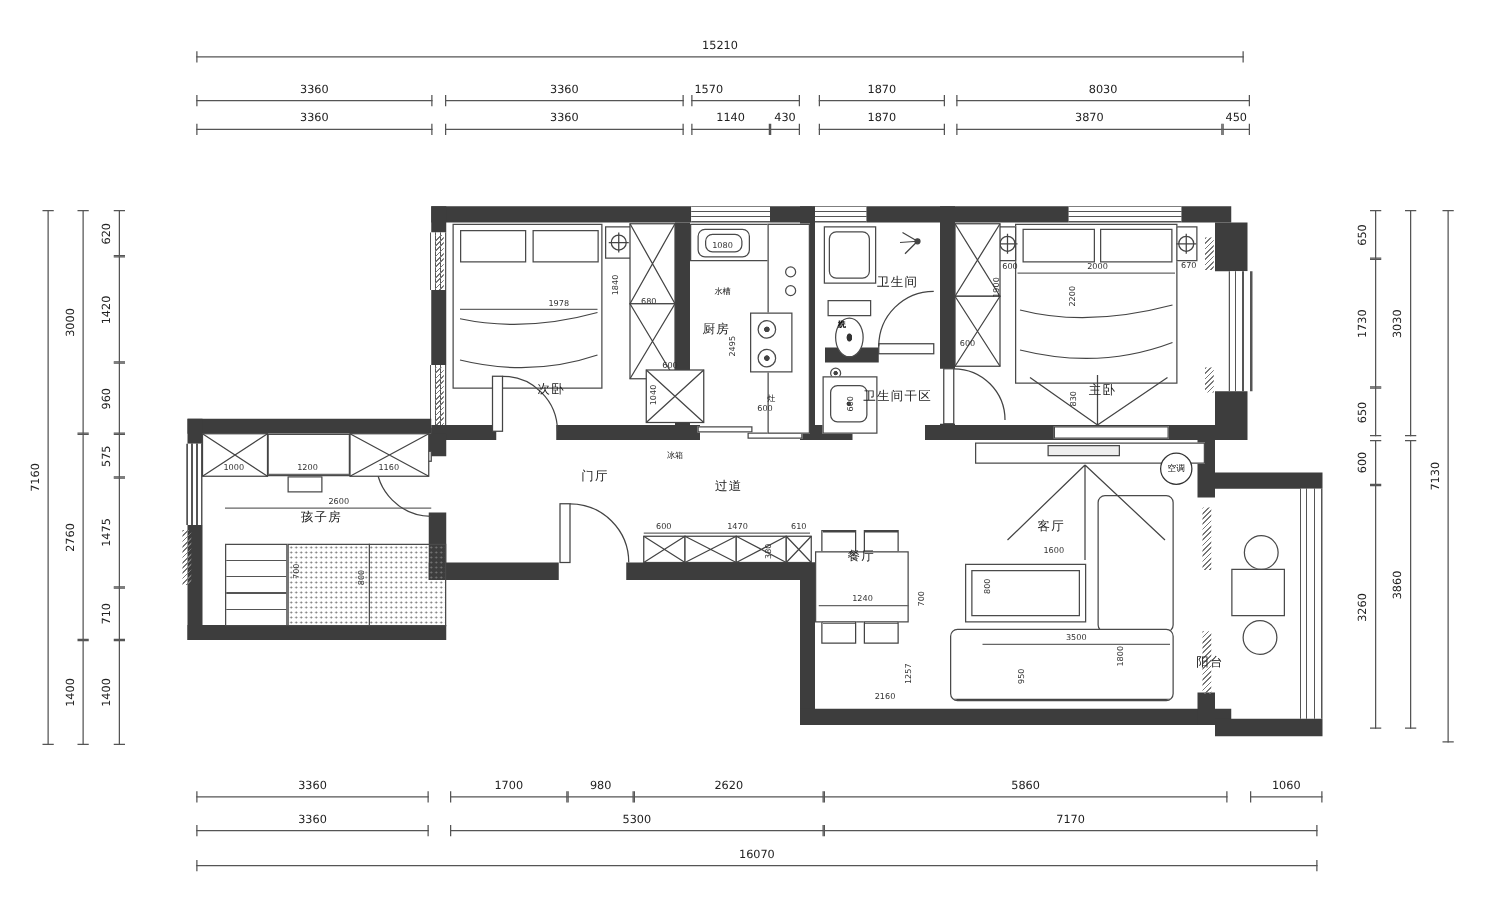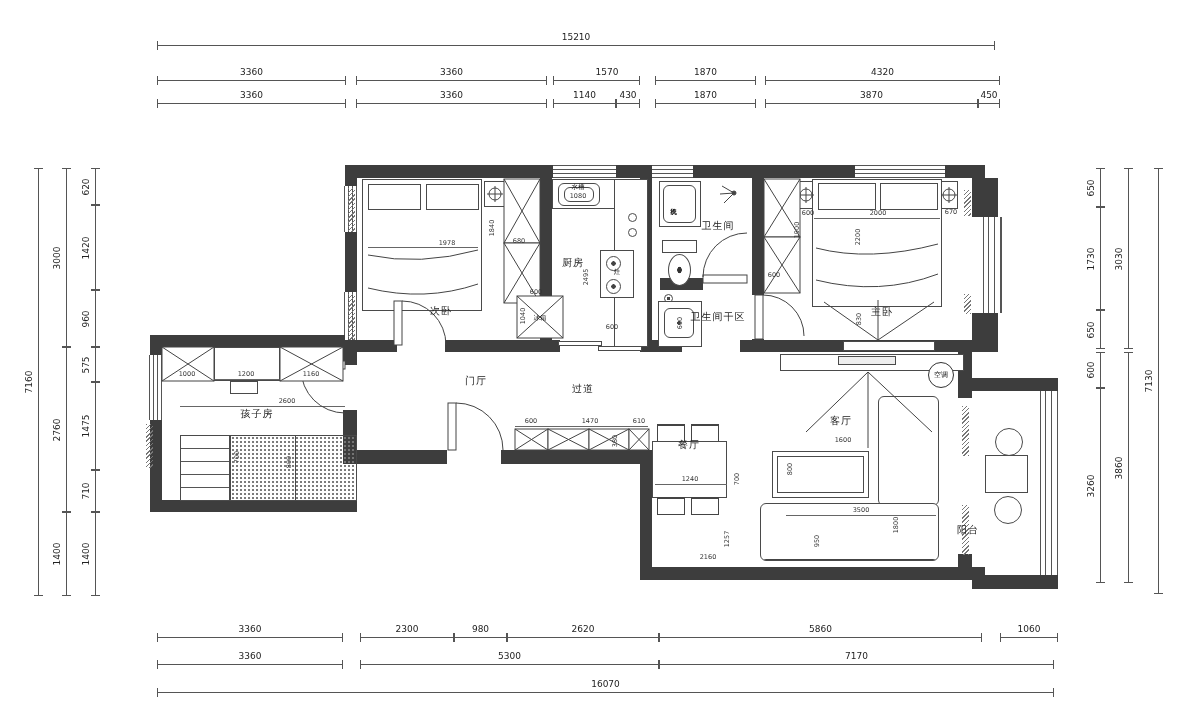--- a/index.html
+++ b/index.html
@@ -19,21 +19,21 @@
   .rad{position:absolute;background:repeating-linear-gradient(135deg,#777 0 1px,transparent 1px 3px);}
   .ml{position:absolute;background:#666;height:1px;}
   .stipple{position:absolute;border:1px solid #4a4a4a;box-sizing:border-box;
     background-image:radial-gradient(#777 0.7px,transparent 0.9px);background-size:4px 4px;}
   .ladder{position:absolute;border:1px solid #4a4a4a;box-sizing:border-box;
     background:repeating-linear-gradient(to bottom,#fff 0 12px,#555 12px 13px);}
   .chair{position:absolute;border:1px solid #444;background:#fff;box-sizing:border-box;
     box-shadow:inset 0 3px 0 -2px #444;}
   .room-label{position:absolute;font-size:10px;letter-spacing:1px;color:#222;white-space:nowrap;
     transform:translate(-50%,-50%);}
-  .app-label{position:absolute;font-size:6.5px;color:#111;white-space:nowrap;transform:translate(-50%,-50%);}
+  .app-label{position:absolute;font-size:6.5px;color:#111;white-space:nowrap;transform:translate(-50%,-50%);margin-top:47px;}
   .app-label.vert{writing-mode:vertical-rl;transform:translate(-50%,-50%);}
   .badge{position:absolute;width:26px;height:26px;border:1px solid #333;border-radius:50%;background:#fff;
     font-size:7px;color:#111;display:flex;align-items:center;justify-content:center;box-sizing:border-box;}
   .idim{position:absolute;font-size:6.5px;color:#333;white-space:nowrap;transform:translate(-50%,-50%);}
   .idim.vert{transform:translate(-50%,-50%) rotate(-90deg);}
   .dimline{position:absolute;background:#555;}
   .dimtick{position:absolute;background:#555;}
   .dimlabel{position:absolute;font-size:9px;color:#222;white-space:nowrap;}
   svg.overlay{position:absolute;left:0;top:0;pointer-events:none;}
 </style>
@@ -257,21 +257,21 @@
       <span class="idim vert" style="left: 797px; top: 230px;">1900</span>
       <span class="idim" style="left: 808px; top: 213px;">600</span>
       <span class="idim" style="left: 878px; top: 213px;">2000</span>
       <span class="idim" style="left: 951px; top: 212px;">670</span>
       <span class="idim vert" style="left: 858px; top: 237px;">2200</span>
       <span class="idim" style="left: 774px; top: 275px;">600</span>
       <span class="idim vert" style="left: 859px; top: 319px;">830</span>
       <span class="idim" style="left: 187px; top: 374px;">1000</span>
       <span class="idim" style="left: 246px; top: 374px;">1200</span>
       <span class="idim" style="left: 311px; top: 374px;">1160</span>
-      <span class="idim" style="left: 271px; top: 401px; margin-left: 16px;">2600</span>
+      <span class="idim" style="left: 271px; top: 401px;">2600</span>
       <span class="idim vert" style="left: 237px; top: 457px;">700</span>
       <span class="idim vert" style="left: 289px; top: 462px;">800</span>
       <span class="idim" style="left: 531px; top: 421px;">600</span>
       <span class="idim" style="left: 590px; top: 421px;">1470</span>
       <span class="idim" style="left: 639px; top: 421px;">610</span>
       <span class="idim vert" style="left: 615px; top: 441px;">380</span>
       <span class="idim" style="left: 690px; top: 479px;">1240</span>
       <span class="idim vert" style="left: 737px; top: 479px;">700</span>
       <span class="idim vert" style="left: 727px; top: 539px;">1257</span>
       <span class="idim" style="left: 708px; top: 557px;">2160</span>
@@ -290,29 +290,29 @@
       <div class="dimtick" style="left: 157px; top: 76px; width: 1px; height: 9px;"></div>
       <div class="dimtick" style="left: 345px; top: 76px; width: 1px; height: 9px;"></div>
       <span class="dimlabel" style="left: 251.5px; top: 77px; transform: translate(-50%, -100%);">3360</span>
       <div class="dimline" style="left: 356px; top: 80px; width: 191px; height: 1px;"></div>
       <div class="dimtick" style="left: 356px; top: 76px; width: 1px; height: 9px;"></div>
       <div class="dimtick" style="left: 546px; top: 76px; width: 1px; height: 9px;"></div>
       <span class="dimlabel" style="left: 451.5px; top: 77px; transform: translate(-50%, -100%);">3360</span>
       <div class="dimline" style="left: 553px; top: 80px; width: 87px; height: 1px;"></div>
       <div class="dimtick" style="left: 553px; top: 76px; width: 1px; height: 9px;"></div>
       <div class="dimtick" style="left: 639px; top: 76px; width: 1px; height: 9px;"></div>
-      <span class="dimlabel" style="left: 607px; top: 77px; transform: translate(-50%, -100%);">1570</span>
+      <span class="dimlabel" style="left: 567px; top: 77px; transform: translate(-50%, -100%);">1570</span>
       <div class="dimline" style="left: 655px; top: 80px; width: 101px; height: 1px;"></div>
       <div class="dimtick" style="left: 655px; top: 76px; width: 1px; height: 9px;"></div>
       <div class="dimtick" style="left: 755px; top: 76px; width: 1px; height: 9px;"></div>
       <span class="dimlabel" style="left: 705.5px; top: 77px; transform: translate(-50%, -100%);">1870</span>
       <div class="dimline" style="left: 765px; top: 80px; width: 235px; height: 1px;"></div>
       <div class="dimtick" style="left: 765px; top: 76px; width: 1px; height: 9px;"></div>
       <div class="dimtick" style="left: 999px; top: 76px; width: 1px; height: 9px;"></div>
-      <span class="dimlabel" style="left: 882.5px; top: 77px; transform: translate(-50%, -100%);">4320</span>
+      <span class="dimlabel" style="left: 882.5px; top: 77px; transform: translate(-50%, -100%);">8030</span>
       <div class="dimline" style="left: 157px; top: 103px; width: 189px; height: 1px;"></div>
       <div class="dimtick" style="left: 157px; top: 99px; width: 1px; height: 9px;"></div>
       <div class="dimtick" style="left: 345px; top: 99px; width: 1px; height: 9px;"></div>
       <span class="dimlabel" style="left: 251.5px; top: 100px; transform: translate(-50%, -100%);">3360</span>
       <div class="dimline" style="left: 356px; top: 103px; width: 191px; height: 1px;"></div>
       <div class="dimtick" style="left: 356px; top: 99px; width: 1px; height: 9px;"></div>
       <div class="dimtick" style="left: 546px; top: 99px; width: 1px; height: 9px;"></div>
       <span class="dimlabel" style="left: 451.5px; top: 100px; transform: translate(-50%, -100%);">3360</span>
       <div class="dimline" style="left: 553px; top: 103px; width: 63px; height: 1px;"></div>
       <div class="dimtick" style="left: 553px; top: 99px; width: 1px; height: 9px;"></div>
@@ -334,21 +334,21 @@
       <div class="dimtick" style="left: 978px; top: 99px; width: 1px; height: 9px;"></div>
       <div class="dimtick" style="left: 999px; top: 99px; width: 1px; height: 9px;"></div>
       <span class="dimlabel" style="left: 989px; top: 100px; transform: translate(-50%, -100%);">450</span>
       <div class="dimline" style="left: 157px; top: 637px; width: 186px; height: 1px;"></div>
       <div class="dimtick" style="left: 157px; top: 633px; width: 1px; height: 9px;"></div>
       <div class="dimtick" style="left: 342px; top: 633px; width: 1px; height: 9px;"></div>
       <span class="dimlabel" style="left: 250px; top: 634px; transform: translate(-50%, -100%);">3360</span>
       <div class="dimline" style="left: 360px; top: 637px; width: 94px; height: 1px;"></div>
       <div class="dimtick" style="left: 360px; top: 633px; width: 1px; height: 9px;"></div>
       <div class="dimtick" style="left: 453px; top: 633px; width: 1px; height: 9px;"></div>
-      <span class="dimlabel" style="left: 407px; top: 634px; transform: translate(-50%, -100%);">2300</span>
+      <span class="dimlabel" style="left: 407px; top: 634px; transform: translate(-50%, -100%);">1700</span>
       <div class="dimline" style="left: 454px; top: 637px; width: 53px; height: 1px;"></div>
       <div class="dimtick" style="left: 454px; top: 633px; width: 1px; height: 9px;"></div>
       <div class="dimtick" style="left: 506px; top: 633px; width: 1px; height: 9px;"></div>
       <span class="dimlabel" style="left: 480.5px; top: 634px; transform: translate(-50%, -100%);">980</span>
       <div class="dimline" style="left: 507px; top: 637px; width: 152px; height: 1px;"></div>
       <div class="dimtick" style="left: 507px; top: 633px; width: 1px; height: 9px;"></div>
       <div class="dimtick" style="left: 658px; top: 633px; width: 1px; height: 9px;"></div>
       <span class="dimlabel" style="left: 583px; top: 634px; transform: translate(-50%, -100%);">2620</span>
       <div class="dimline" style="left: 659px; top: 637px; width: 323px; height: 1px;"></div>
       <div class="dimtick" style="left: 659px; top: 633px; width: 1px; height: 9px;"></div>

